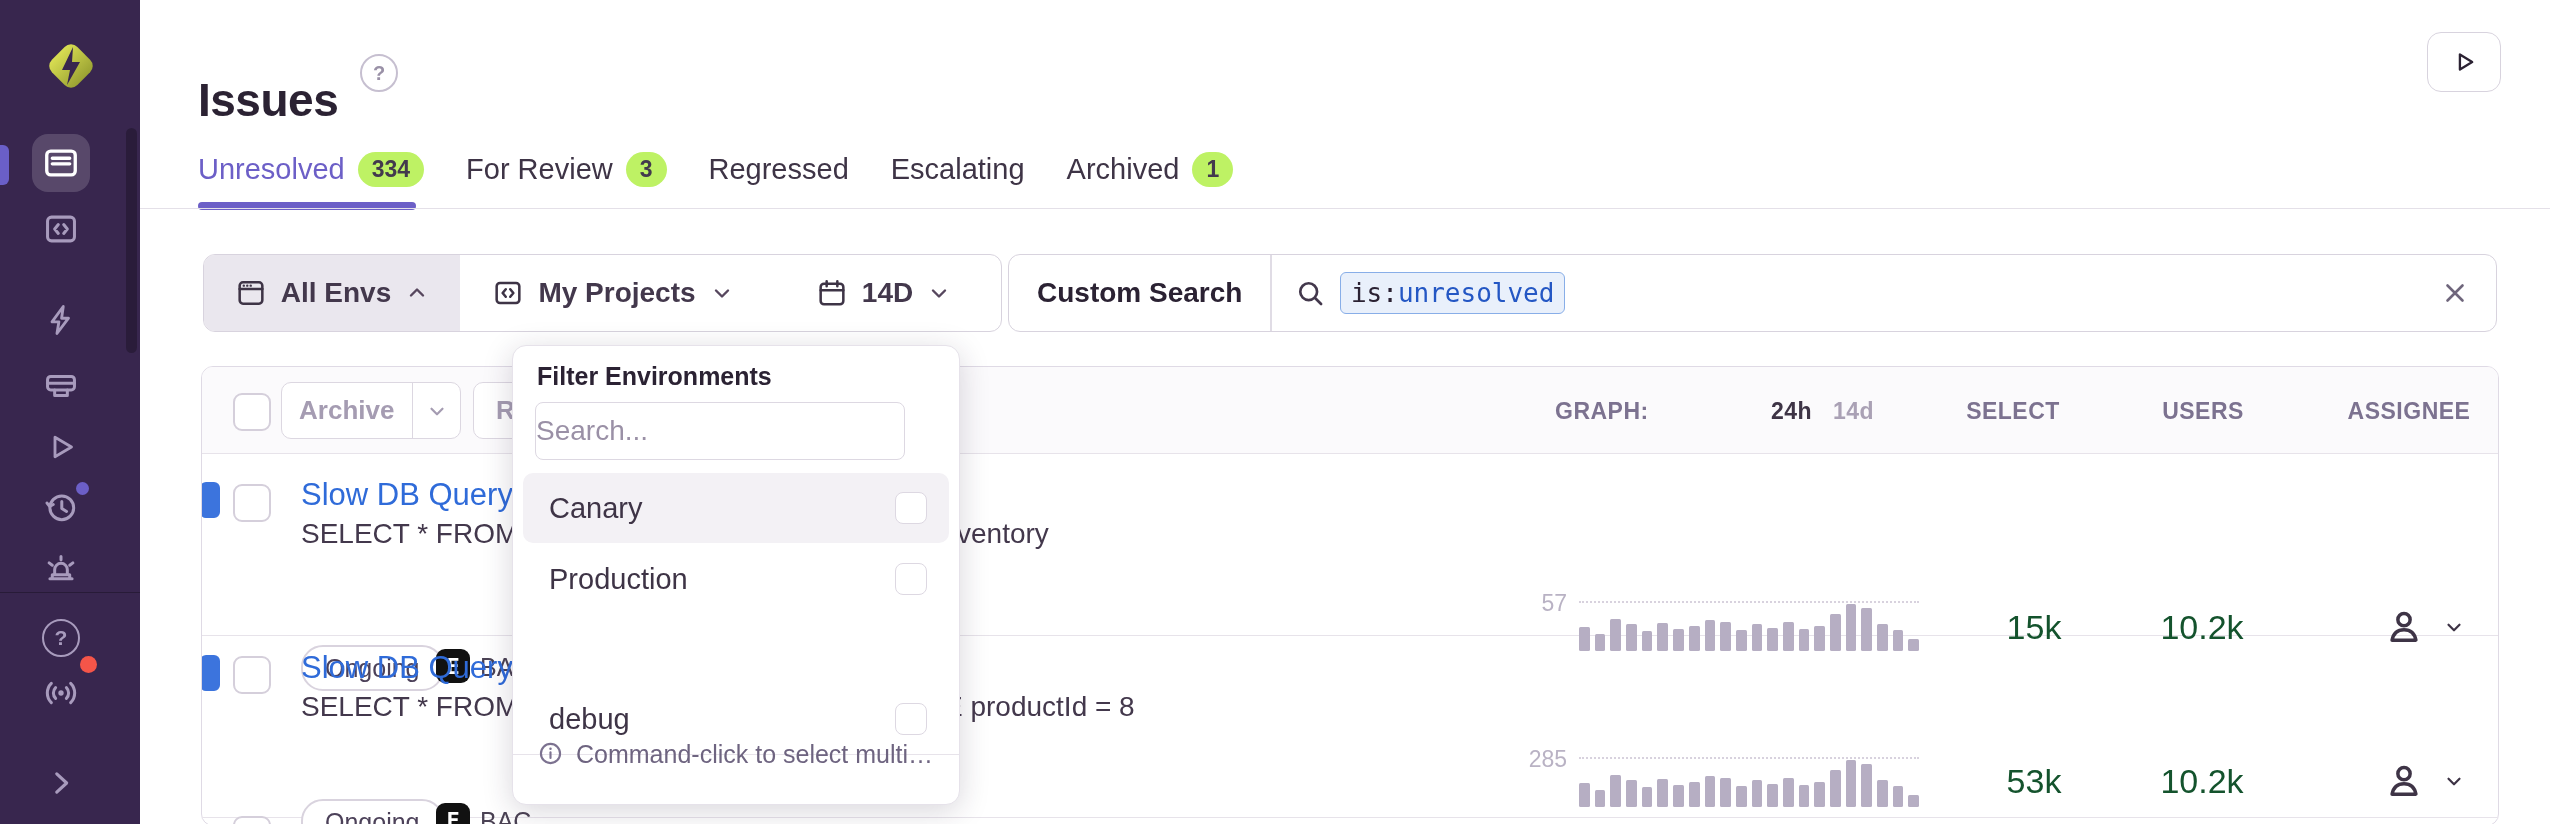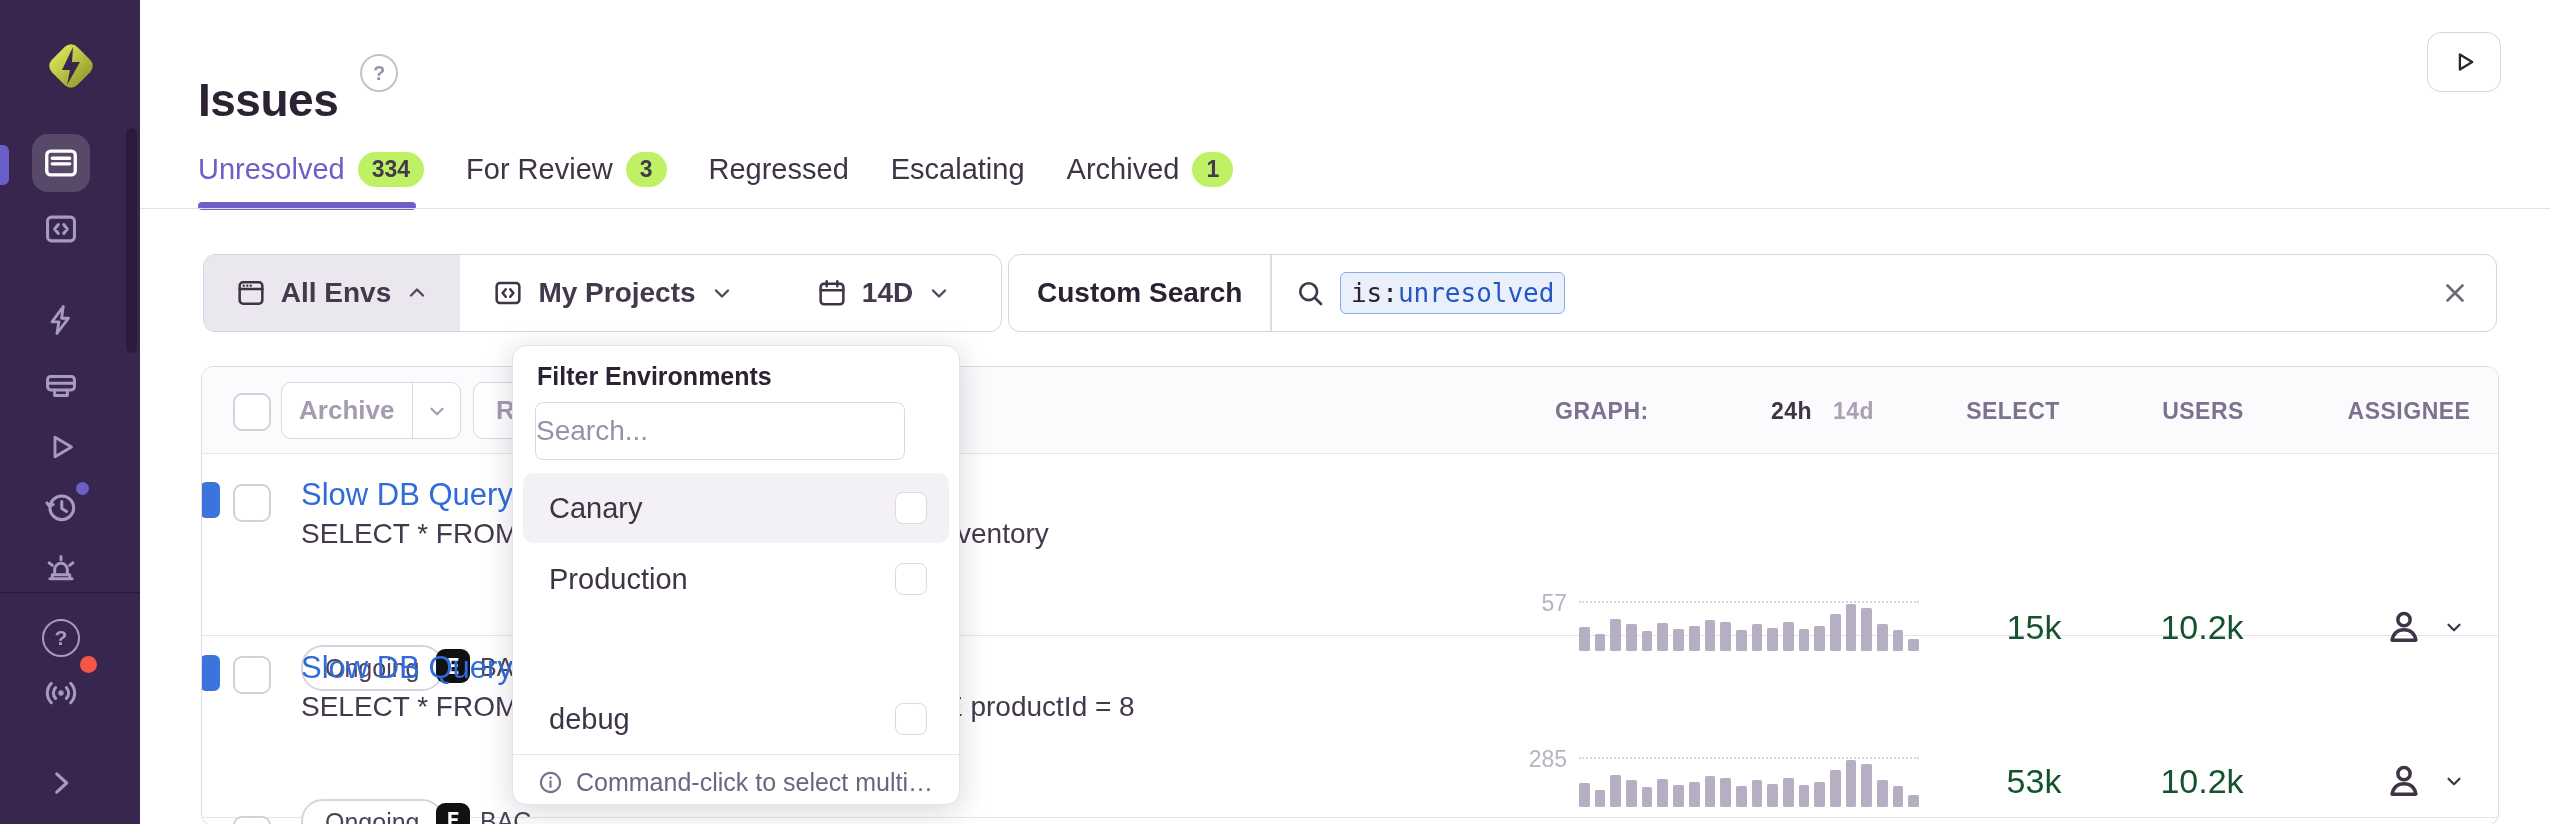--- a/index.html
+++ b/index.html
@@ -100,21 +100,21 @@
              border-radius:14px;box-shadow:0 6px 30px rgba(40,30,55,.18);z-index:50;}
   .env-title{position:absolute;left:24px;top:16px;font-size:25px;font-weight:700;color:#2b2233;}
   .env-search{position:absolute;left:22px;top:56px;width:368px;height:56px;border:1.5px solid #ddd8e2;border-radius:8px;
               font-family:inherit;font-size:28px;color:#43384c;padding:0 0;outline:none;}
   .env-search::placeholder{color:#9a90a6;}
   .env-opt{position:absolute;left:10px;width:426px;height:70px;border-radius:10px;display:flex;align-items:center;cursor:pointer;gap:24px;}
   .env-opt.hovered{background:#f3f1f5;}
   .env-opt-label{margin-left:26px;font-size:29px;color:#3e3446;}
   .env-check{margin-left:auto;margin-right:22px;width:30px;height:30px;border:1.5px solid #ddd8e2;border-radius:8px;background:#fff;}
   .env-footer-divider{position:absolute;left:0;right:0;top:408px;height:1px;background:#e7e3ea;}
-  .env-footer{position:absolute;left:24px;top:415px;height:43px;display:flex;align-items:center;gap:12px;color:#6e6480;font-size:25px;white-space:nowrap;}
+  .env-footer{position:absolute;left:24px;top:394px;height:43px;display:flex;gap:12px;color:#6e6480;font-size:25px;white-space:nowrap;}
 </style>
 </head>
 <body>
 
 <div class="stage">
 
   <aside class="sidebar">
     <div class="logo">
       <svg width="54" height="64" viewBox="0 0 54 64">
         <defs>

